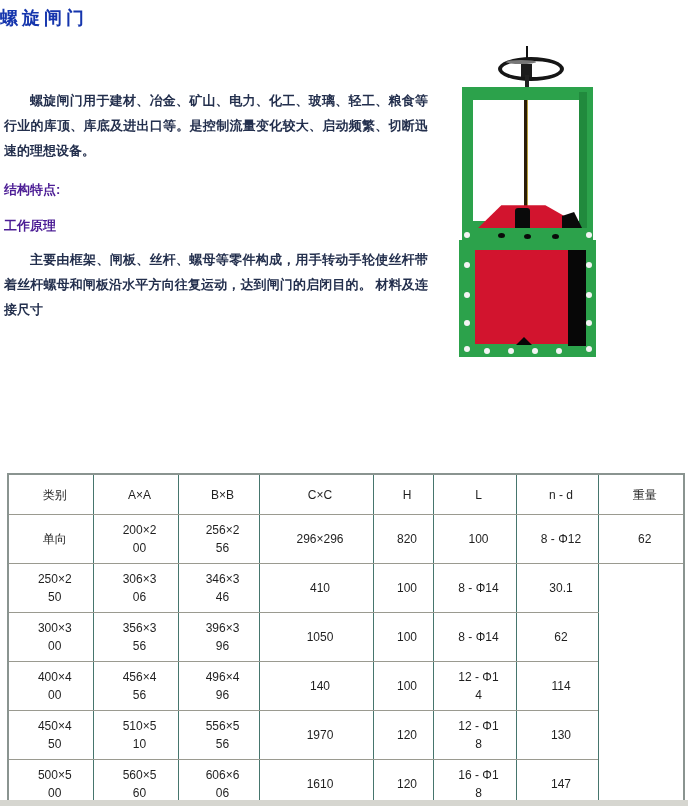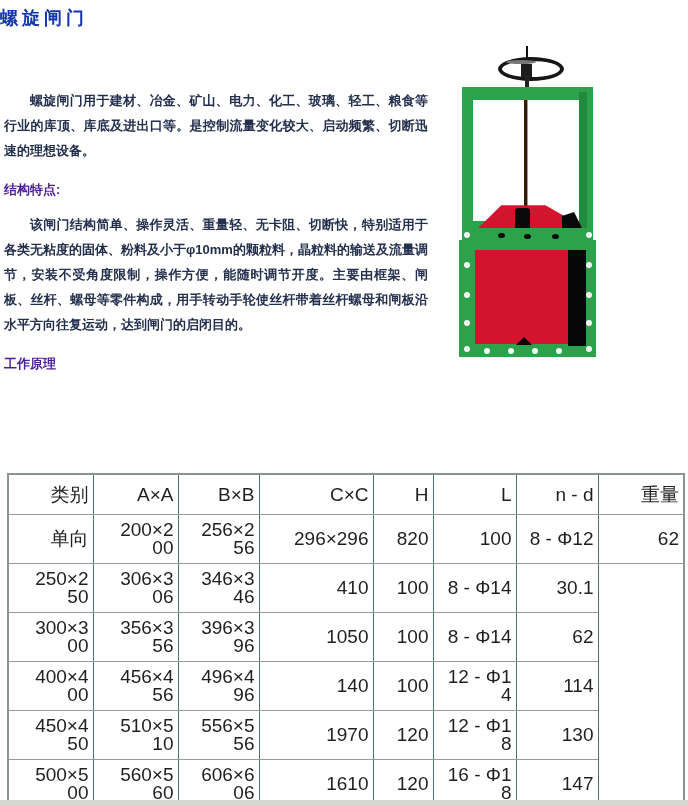--- a/index.html
+++ b/index.html
@@ -45,40 +45,40 @@
               clip-path:polygon(0 100%,50% 0,100% 100%);}
   .bolt{width:6px;height:6px;border-radius:50%;background:#f4f4f4;}
   .bdot{width:7px;height:5px;border-radius:50%;background:#0a0a0a;}
 
   
   .spec-wrap{position:absolute;left:7px;top:473px;}
   table.spec{border-collapse:collapse;table-layout:fixed;width:676px;
              border:2px solid #8a9490;}
   table.spec td,table.spec th{border-left:1px solid #46756d;border-right:1px solid #46756d;
              border-top:1px solid #9a9a90;border-bottom:1px solid #9a9a90;
-             font-size:19px;color:#1f1f1f;text-align:right;vertical-align:middle;
+             font-size:12px;color:#1f1f1f;text-align:center;vertical-align:middle;
              padding:3px 4px 3px 12px;font-weight:normal;white-space:pre-line;
              line-height:18px;overflow:hidden;}
   table.spec tr.hdr td{height:33px;}
   table.spec tr.r td{height:42px;}
   .hdr-weight{color:#5a6a94;}
   .scan-edge{position:absolute;left:0;top:800px;width:688px;height:6px;background:#d6d6d0;}
 </style>
 </head>
 <body>
 
 <div id="page">
 
   <div class="doc-title">螺旋闸门</div>
 
   <div class="content">
     <p>螺旋闸门用于建材、冶金、矿山、电力、化工、玻璃、轻工、粮食等行业的库顶、库底及进出口等。是控制流量变化较大、启动频繁、切断迅速的理想设备。</p>
     <h3 class="h-struct">结构特点:</h3>
-    <p class="p-struct">该闸门结构简单、操作灵活、重量轻、无卡阻、切断快，特别适用于各类无粘度的固体、粉料及小于φ10mm的颗粒料，晶粒料的输送及流量调节，安装不受角度限制，操作方便，能随时调节开度。主要由框架、闸板、丝杆、螺母等零件构成，用手转动手轮使丝杆带着丝杆螺母和闸板沿水平方向往复运动，达到闸门的启闭目的。</p>
     <h3 class="h-work">工作原理</h3>
+    <p class="p-work">主要由框架、闸板、丝杆、螺母等零件构成，用手转动手轮使丝杆带着丝杆螺母和闸板沿水平方向往复运动，达到闸门的启闭目的。  材料及连接尺寸</p>
   </div>
 
   <div class="valve">
     <div class="stem"></div>
     <div class="wheel"></div>
     <div class="wheel-hi"></div>
     <div class="hub"></div>
     <div class="stem2"></div>
     <div class="frame-top"></div>
     <div class="frame-top-shade"></div>

